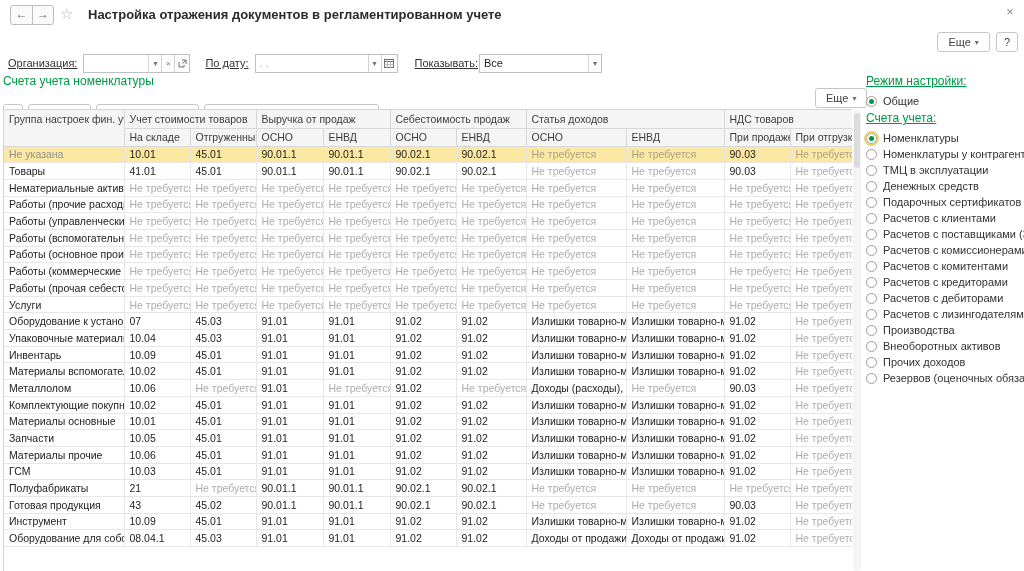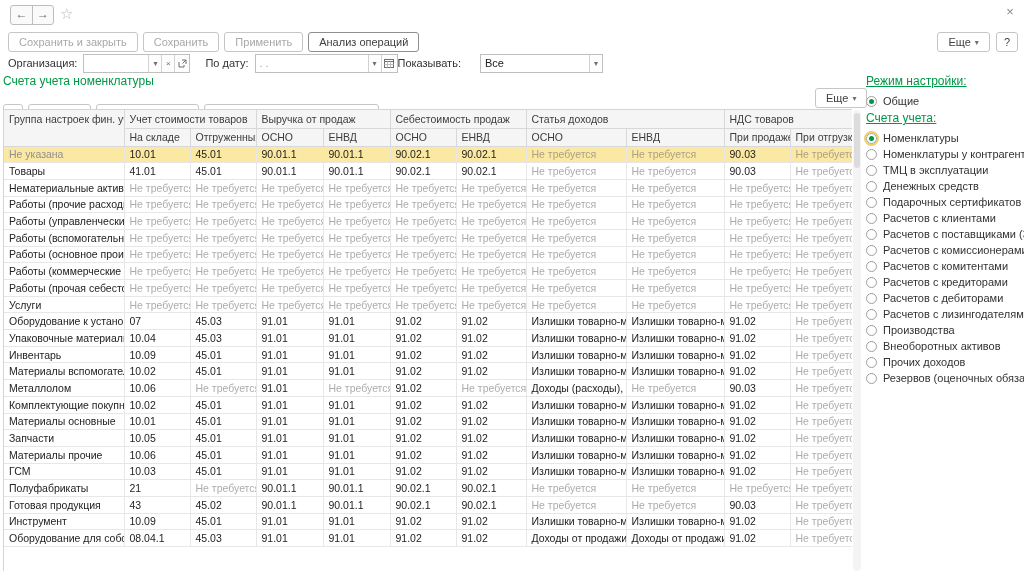--- a/index.html
+++ b/index.html
@@ -22,21 +22,21 @@
     padding:0 10px; white-space:nowrap; }
   .btn.disabled { color:#A8A8A8; }
   .btn.primary { border-color:#8F8F8F; }
   .btn .arr { font-size:8px; margin-left:4px; color:#6E6E6E; }
 
   .toolbar { position:absolute; left:8px; top:32px; height:21px; display:flex; gap:5px; }
   .toolbar-right { position:absolute; right:6px; top:32px; display:flex; gap:6px; }
 
   
   .filters { position:absolute; left:8px; top:53px; height:20px; display:flex; align-items:center; white-space:nowrap; }
-  .flabel { color:#333; }
+  .flabel { color:#333;text-decoration:underline; }
   .fieldbox { display:inline-flex; height:19px; border:1px solid #BFBFBF; background:#fff; align-items:stretch; }
   .fieldtext { padding:2px 4px; color:#222; }
   .fieldtext.ph { color:#A9A9A9; }
   .fbtn { width:13px; border-left:1px solid #D2D2D2; display:flex; align-items:center; justify-content:center; color:#6E6E6E; font-size:8px; background:#FDFDFD; }
   .fbtn svg { display:block; }
 
   
   .section-title { position:absolute; left:3px; top:74px; color:#009846; font-size:12px; }
   .cmdbar { position:absolute; left:3px; top:104px; height:20px; display:flex; gap:5px; }
   .iconbtn { width:20px; height:20px; border:1px solid #C6C6C6; border-radius:3px; background:#fff; display:flex; align-items:center; justify-content:center; }
@@ -73,37 +73,24 @@
 <body>
 
 <div class="app">
 
   <div class="titlebar">
     <div class="navgroup">
       <div class="navbtn"><span>←</span></div>
       <div class="navbtn"><span>→</span></div>
     </div>
     <span class="star">☆</span>
+    <span class="wtitle">Настройка отражения документов в регламентированном учете</span>
     <span class="closebtn">×</span>
   </div>
 
-  <div class="toolbar">
-    <div class="btn disabled">
-        <span>Сохранить и закрыть</span>
-      </div>
-    <div class="btn disabled">
-        <span>Сохранить</span>
-      </div>
-    <div class="btn disabled">
-        <span>Применить</span>
-      </div>
-    <div class="btn primary">
-        <span>Анализ операций</span>
-      </div>
-  </div>
   <div class="toolbar-right">
     <div class="btn">
       <span>Еще</span>
       <span class="arr">▾</span>
     </div>
     <div class="btn" style="padding:0 7px;">
         <span>?</span>
       </div>
   </div>
 
@@ -128,22 +115,22 @@
       <span class="fbtn" style="width:16px;">
         <svg width="10" height="10" viewBox="0 0 10 10">
             <rect x="0.5" y="1.5" width="9" height="8" fill="none" stroke="#6E6E6E"></rect>
             <line x1="0.5" y1="3.5" x2="9.5" y2="3.5" stroke="#6E6E6E"></line>
             <line x1="3.5" y1="3.5" x2="3.5" y2="9.5" stroke="#BDBDBD"></line>
             <line x1="6.5" y1="3.5" x2="6.5" y2="9.5" stroke="#BDBDBD"></line>
             <line x1="0.5" y1="6.5" x2="9.5" y2="6.5" stroke="#BDBDBD"></line>
           </svg>
       </span>
     </span>
-    <span class="flabel" style="">Показывать:</span>
-    <span class="fieldbox" style="margin-left:19px;">
+    <span class="flabel" style="margin-left:17px;">Показывать:</span>
+    <span class="fieldbox" style="margin-left:1px;">
       <span class="fieldtext" style="width:108px;">Все</span>
       <span class="fbtn">▾</span>
     </span>
   </div>
 
   <div class="section-title">Счета учета номенклатуры</div>
   <div class="cmdbar">
     <div class="iconbtn">
       <svg width="11" height="11" viewBox="0 0 11 11">
           <path d="M9.2 5.5 a3.7 3.7 0 1 1 -1.3 -2.8" fill="none" stroke="#009846" stroke-width="1.6"></path>

